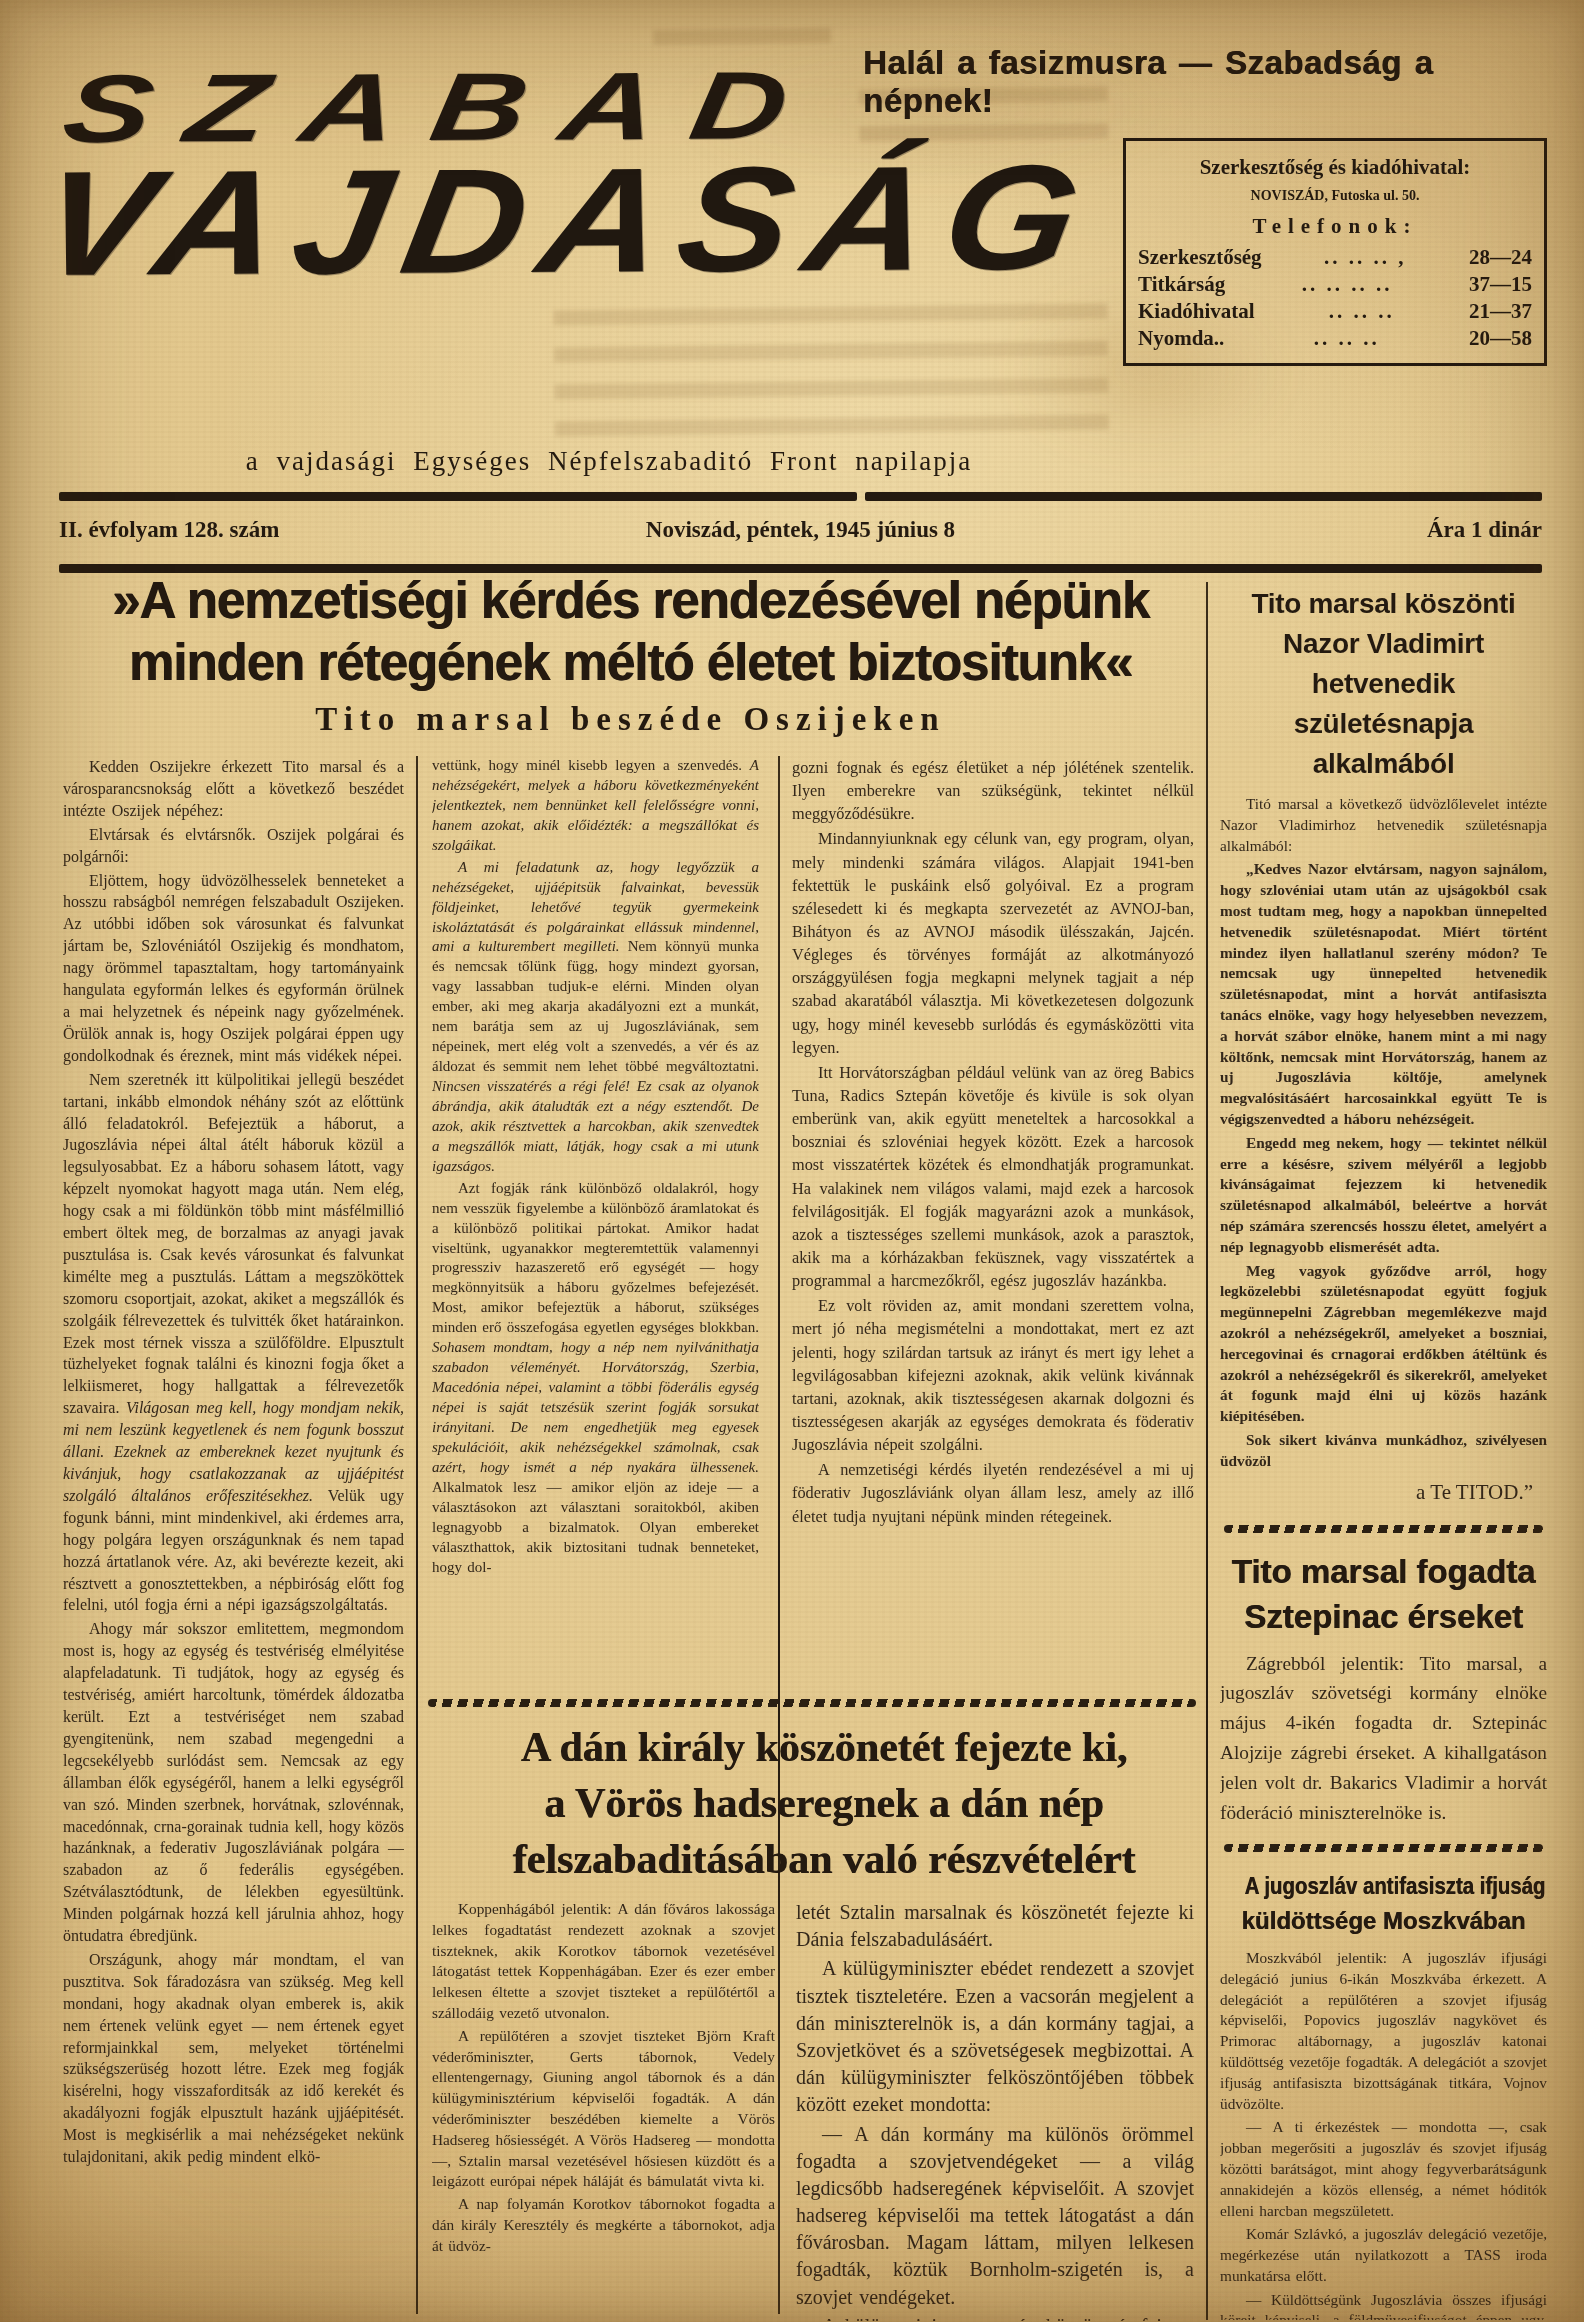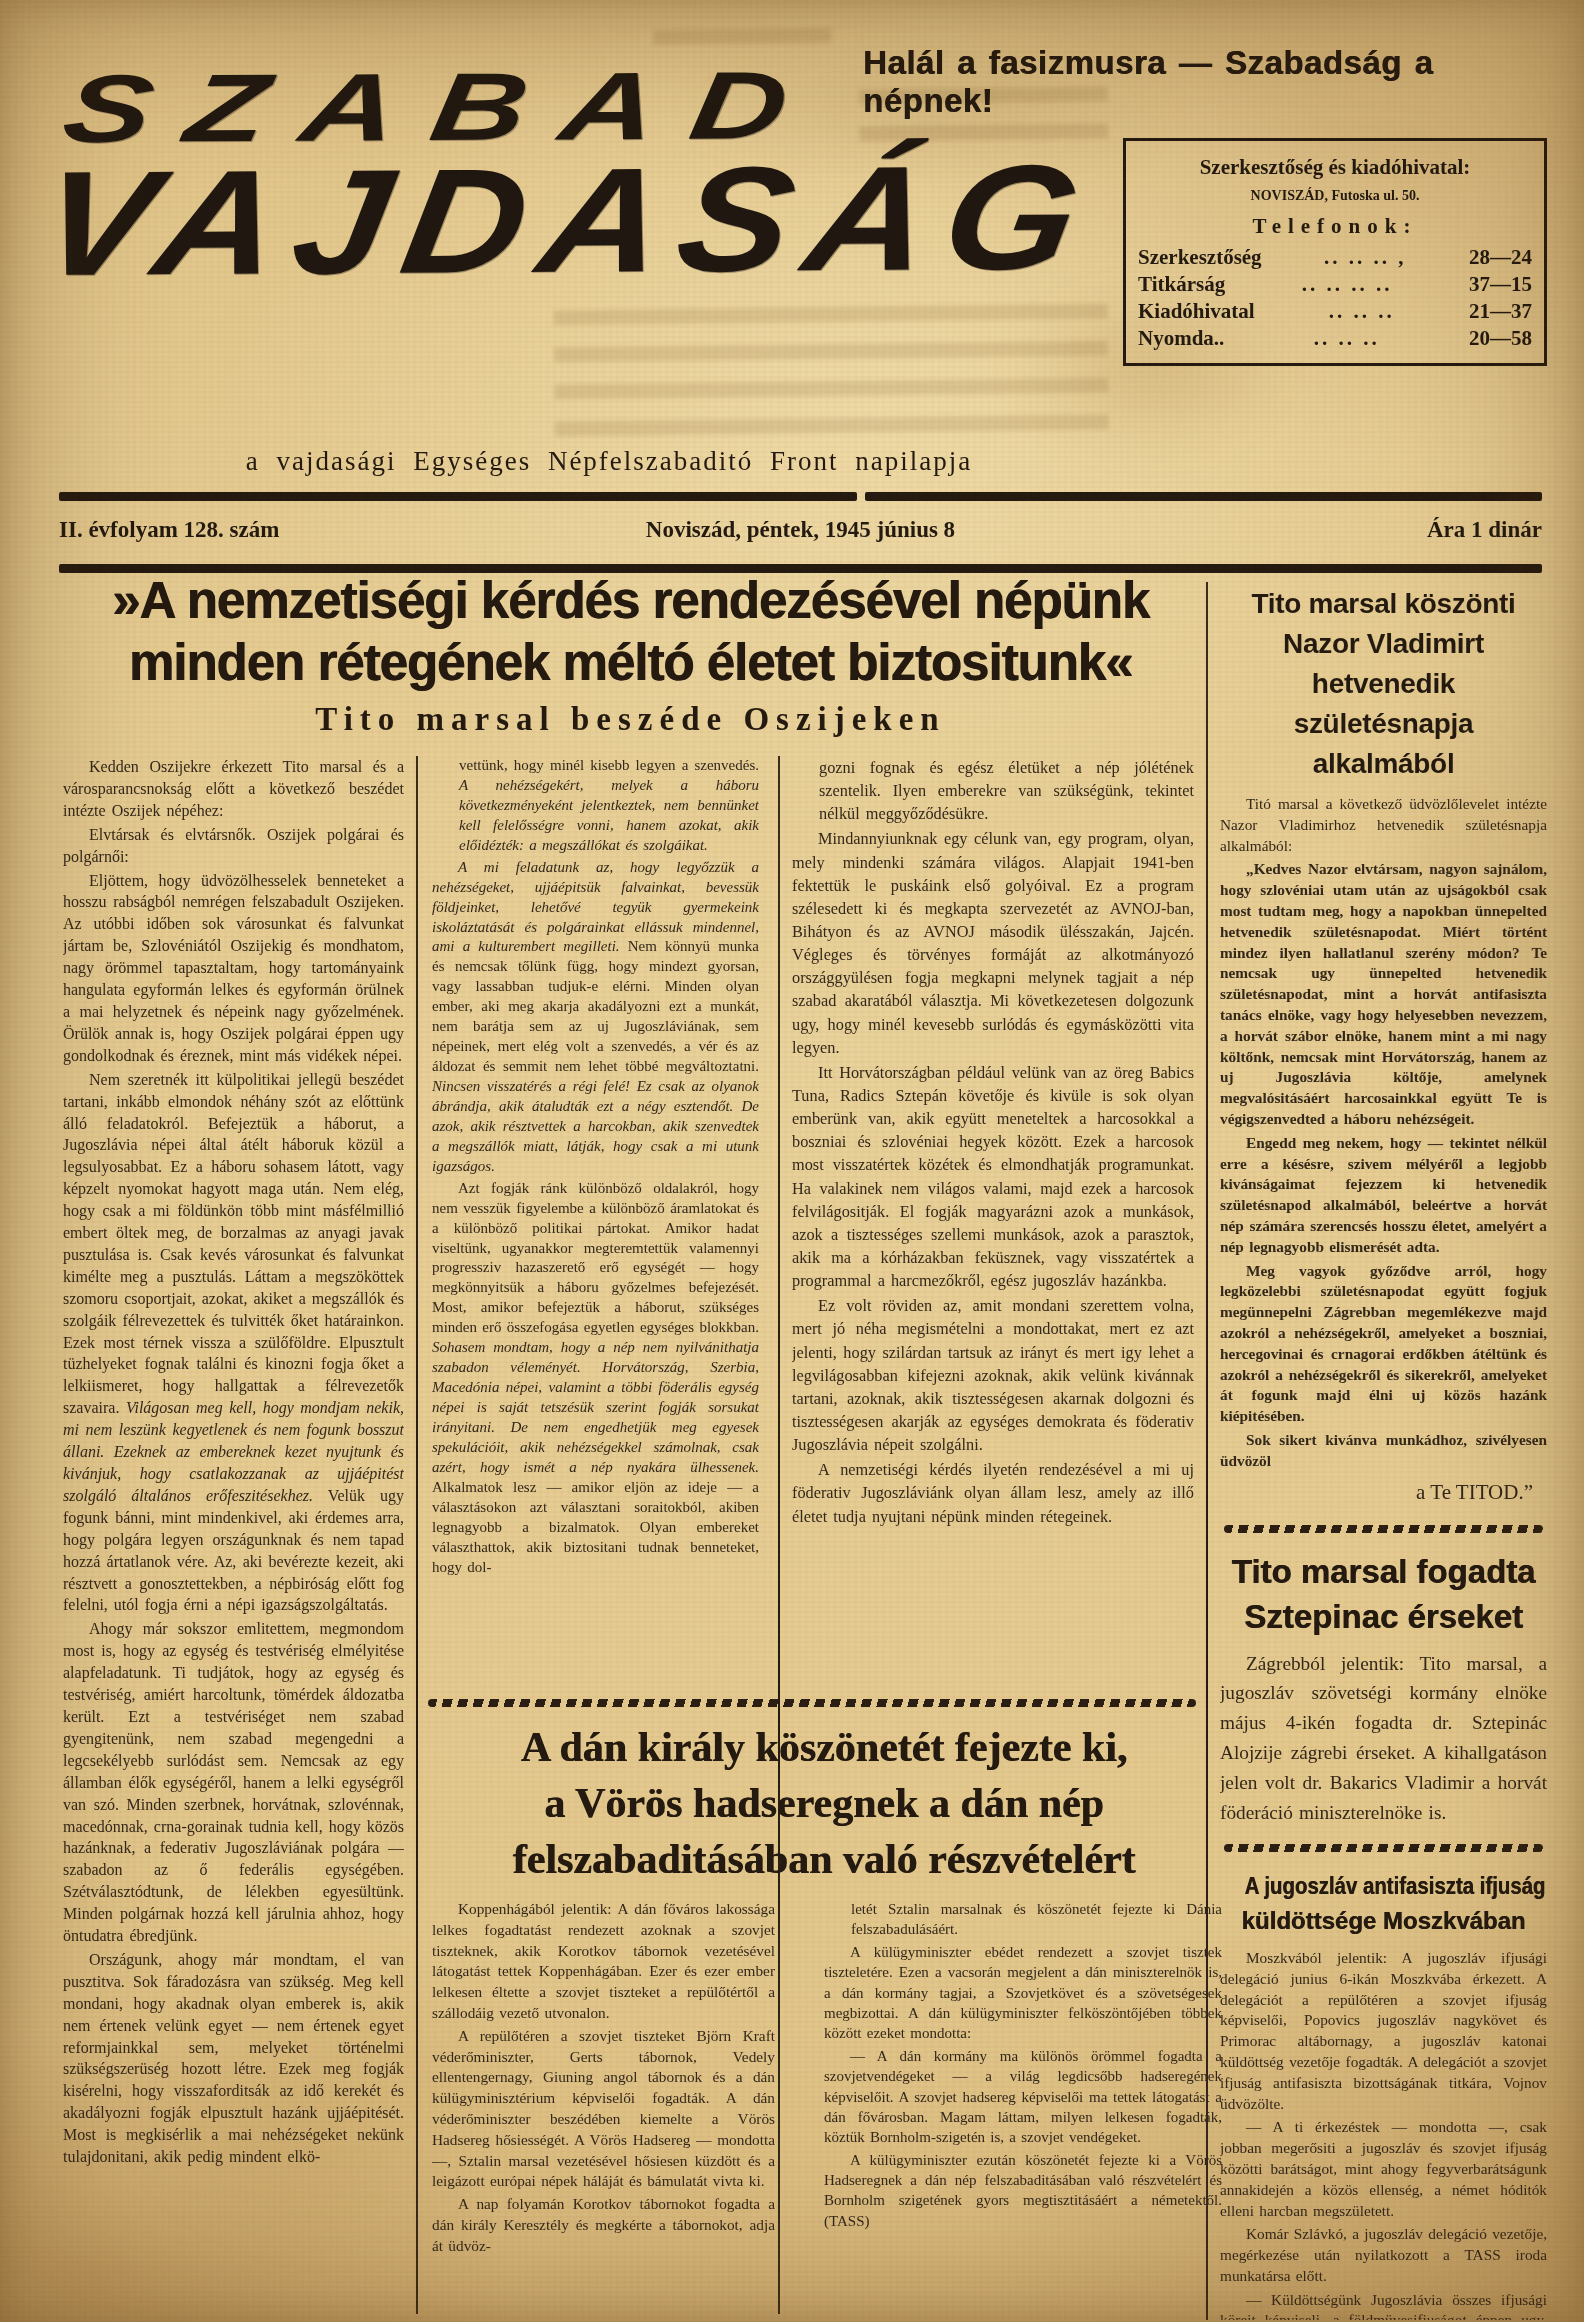--- a/index.html
+++ b/index.html
@@ -58,32 +58,32 @@
 
   
   #lead-hl{position:absolute;left:61px;top:570px;width:1139px;text-align:center;}
   .hl-line{font-family:"Liberation Sans",sans-serif;font-weight:bold;font-size:51px;line-height:62px;
     letter-spacing:-1px;color:#241a10;text-shadow:0.8px 0 #241a10;white-space:nowrap;}
   #lead-sub{position:absolute;left:61px;top:701px;width:1139px;text-align:center;
     font-weight:bold;font-size:33px;letter-spacing:7px;color:#241a10;}
 
   .col{position:absolute;overflow:hidden;text-align:justify;}
   .bp{margin:0 0 2px 0;text-indent:26px;}
-  .bp.ni{text-indent:0;margin-left:27px;}
+  .bp.ni{text-indent:0;}
   .bp .em{font-style:italic;}
   .bp.strong{font-weight:bold;}
   #col1{left:63px;top:756px;width:341px;height:1558px;font-size:16px;line-height:1.37;word-spacing:2px;}
   #col2{left:432px;top:756px;width:327px;height:937px;font-size:15px;line-height:1.33;word-spacing:1.5px;}
   #col3{left:792px;top:756px;width:402px;height:937px;font-size:16.3px;line-height:1.42;word-spacing:2px;}
 
   
   #danish-hl{position:absolute;left:440px;top:1719px;width:768px;text-align:center;}
   .dan-line{font-weight:bold;font-size:42px;line-height:56px;color:#241a10;text-shadow:0.6px 0 #241a10;}
   #dan1{left:432px;top:1899px;width:343px;height:422px;font-size:15.3px;line-height:1.36;word-spacing:1.5px;}
-  #dan2{left:824px;top:1899px;width:398px;height:422px;font-size:15px;line-height:1.36;word-spacing:1.5px;}
+  #dan2{left:796px;top:1899px;width:398px;height:422px;font-size:20px;line-height:1.36;word-spacing:1.5px;}
 
   
   #rightcol{position:absolute;left:1220px;top:582px;width:327px;height:1738px;overflow:hidden;}
   .rc-h1{font-family:"Liberation Sans",sans-serif;font-weight:bold;font-size:28px;line-height:40px;
     text-align:center;color:#241a10;letter-spacing:-0.3px;}
   .rc-h2{font-family:"Liberation Sans",sans-serif;font-weight:bold;font-size:33px;line-height:45px;
     text-align:center;color:#241a10;text-shadow:0.6px 0 #241a10;}
   .rc-h3{font-family:"Liberation Sans",sans-serif;font-weight:bold;font-size:24px;line-height:35px;
     text-align:center;color:#241a10;text-shadow:0.5px 0 #241a10;}
   .squeeze{transform:scaleX(.85);transform-origin:center;white-space:nowrap;}

